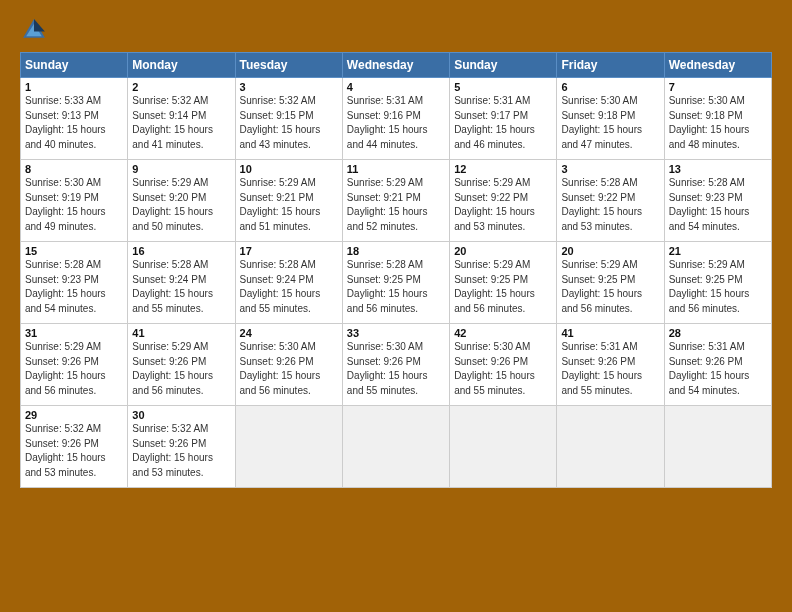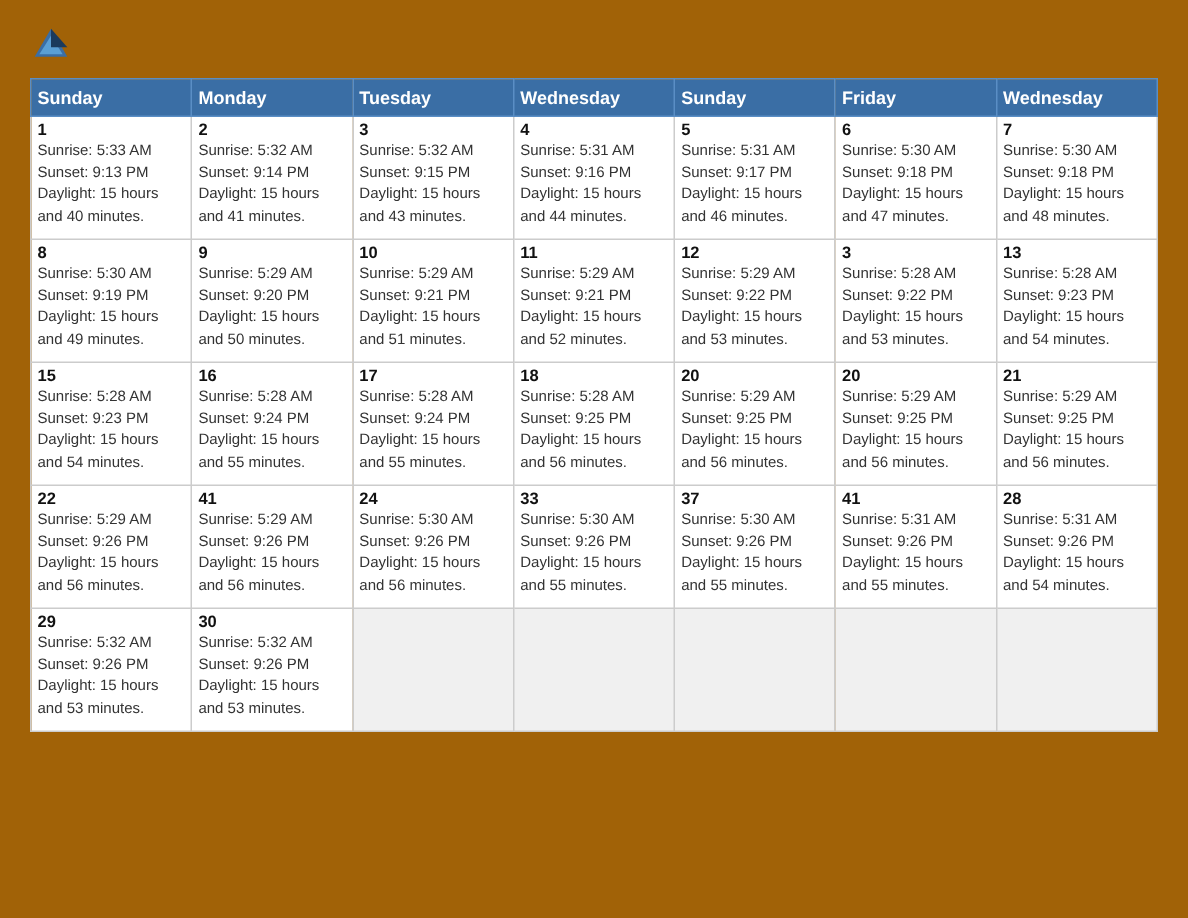--- a/index.html
+++ b/index.html
@@ -271,21 +271,21 @@
           <td>
             <span class="day-number">21</span>
             <div class="day-info" style="white-space: pre-line;">Sunrise: 5:29 AM
 Sunset: 9:25 PM
 Daylight: 15 hours
 and 56 minutes.</div>
           </td>
         </tr>
         <tr>
           <td>
-            <span class="day-number">22</span>
+            <span class="day-number">31</span>
             <div class="day-info" style="white-space: pre-line;">Sunrise: 5:29 AM
 Sunset: 9:26 PM
 Daylight: 15 hours
 and 56 minutes.</div>
           </td>
           <td>
             <span class="day-number">41</span>
             <div class="day-info" style="white-space: pre-line;">Sunrise: 5:29 AM
 Sunset: 9:26 PM
 Daylight: 15 hours
@@ -299,21 +299,21 @@
 and 56 minutes.</div>
           </td>
           <td>
             <span class="day-number">33</span>
             <div class="day-info" style="white-space: pre-line;">Sunrise: 5:30 AM
 Sunset: 9:26 PM
 Daylight: 15 hours
 and 55 minutes.</div>
           </td>
           <td>
-            <span class="day-number">37</span>
+            <span class="day-number">42</span>
             <div class="day-info" style="white-space: pre-line;">Sunrise: 5:30 AM
 Sunset: 9:26 PM
 Daylight: 15 hours
 and 55 minutes.</div>
           </td>
           <td>
             <span class="day-number">41</span>
             <div class="day-info" style="white-space: pre-line;">Sunrise: 5:31 AM
 Sunset: 9:26 PM
 Daylight: 15 hours

